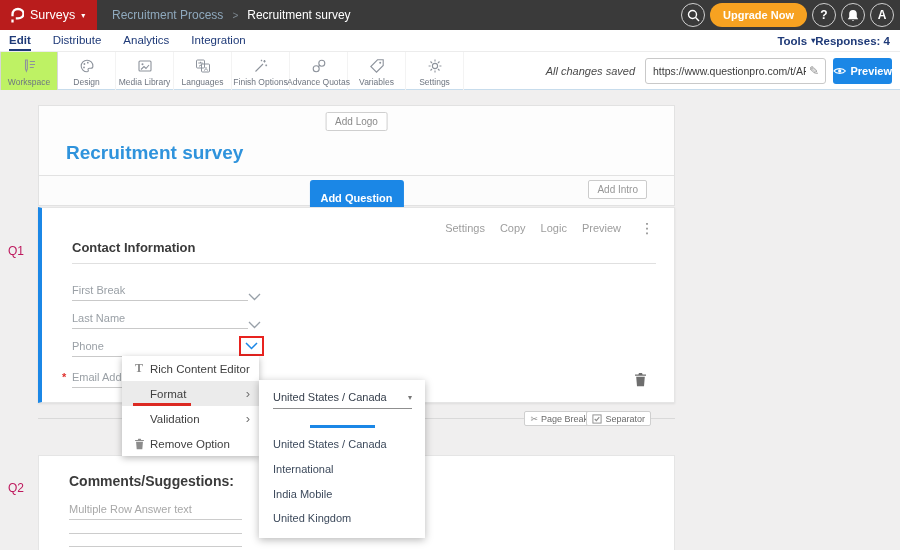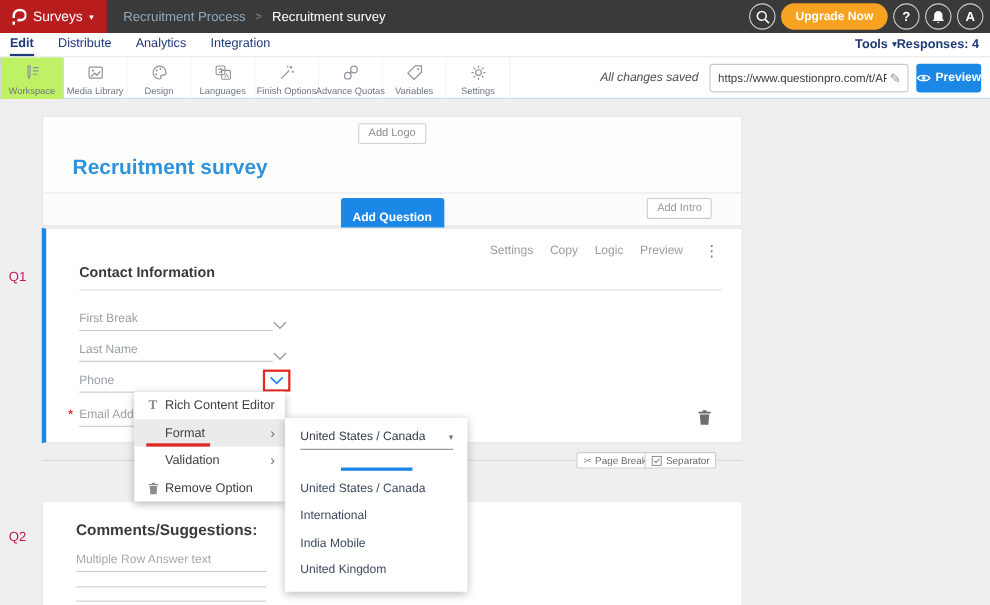--- a/index.html
+++ b/index.html
@@ -159,37 +159,37 @@
               <path d="M4.5 2v9l.9 2.3.9-2.3V2z"></path>
               <path d="M8.8 3.5H14M8.8 6.5H14M8.8 9.5h4"></path>
             </g>
           </svg>
         </span>
       <span class="tlabel">Workspace</span>
     </div>
     <div class="titem">
       <span class="ticon">
           <svg width="16" height="16" viewBox="0 0 16 16">
-            <rect x="2" y="3" width="12" height="10" rx="1" fill="none" stroke="#8d939c" stroke-width="1.1"></rect>
-            <circle cx="5.5" cy="6.2" r="1" fill="#8d939c"></circle>
-            <path d="M4 11.5l3-3 2 2 3-3.5" fill="none" stroke="#8d939c" stroke-width="1.1"></path>
-          </svg>
-        </span>
-      <span class="tlabel">Media Library</span>
-    </div>
-    <div class="titem">
-      <span class="ticon">
-          <svg width="16" height="16" viewBox="0 0 16 16">
             <path d="M8 2.2a5.8 5.8 0 1 0 0 11.6c1.2 0 1.6-.8 1.2-1.6-.5-1 .1-2 1.3-2h1.4c1 0 2-.9 2-2A5.8 5.8 0 0 0 8 2.2z" fill="none" stroke="#8d939c" stroke-width="1.1"></path>
             <circle cx="5.4" cy="6" r=".9" fill="#8d939c"></circle>
             <circle cx="8.8" cy="4.7" r=".9" fill="#8d939c"></circle>
             <circle cx="5" cy="9.4" r=".9" fill="#8d939c"></circle>
           </svg>
         </span>
       <span class="tlabel">Design</span>
+    </div>
+    <div class="titem">
+      <span class="ticon">
+          <svg width="16" height="16" viewBox="0 0 16 16">
+            <rect x="2" y="3" width="12" height="10" rx="1" fill="none" stroke="#8d939c" stroke-width="1.1"></rect>
+            <circle cx="5.5" cy="6.2" r="1" fill="#8d939c"></circle>
+            <path d="M4 11.5l3-3 2 2 3-3.5" fill="none" stroke="#8d939c" stroke-width="1.1"></path>
+          </svg>
+        </span>
+      <span class="tlabel">Media Library</span>
     </div>
     <div class="titem">
       <span class="ticon">
           <svg width="16" height="16" viewBox="0 0 16 16">
             <g fill="none" stroke="#8d939c" stroke-width="1">
               <rect x="1.5" y="2" width="8" height="8" rx="1"></rect>
               <rect x="6.5" y="6" width="8" height="8" rx="1"></rect>
               <path d="M3.3 5h4.4M5.5 3.8v1.2M4 8.2c1.5-.5 2.6-1.6 3-2.8"></path>
             </g>
             <text x="9" y="12.7" font-size="6" fill="#8d939c">A</text>

